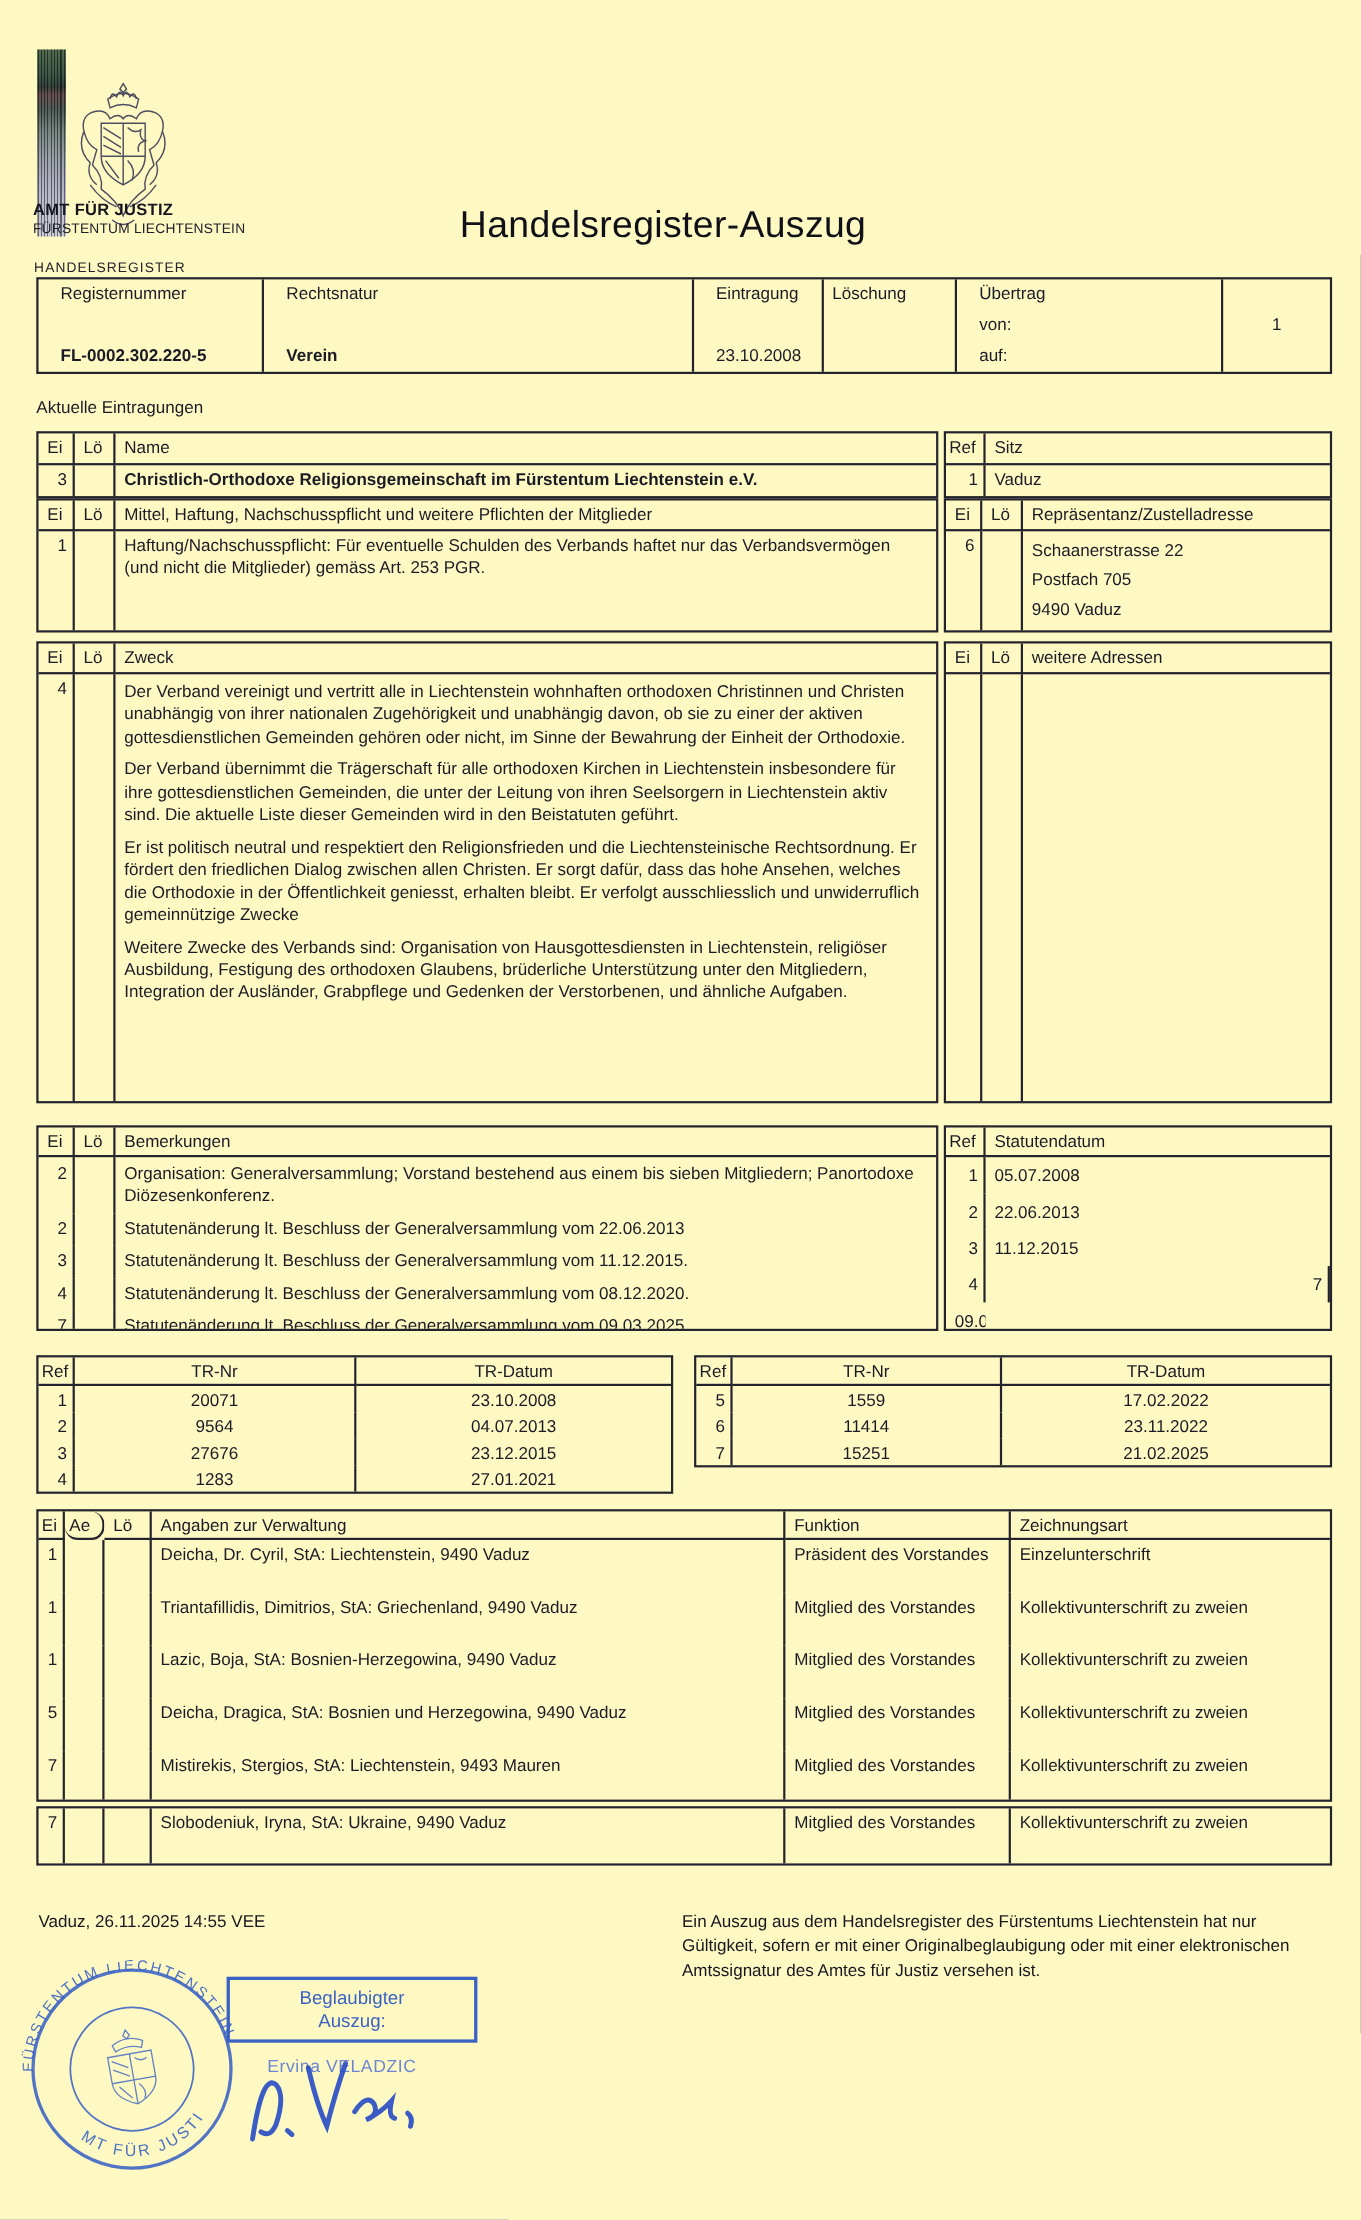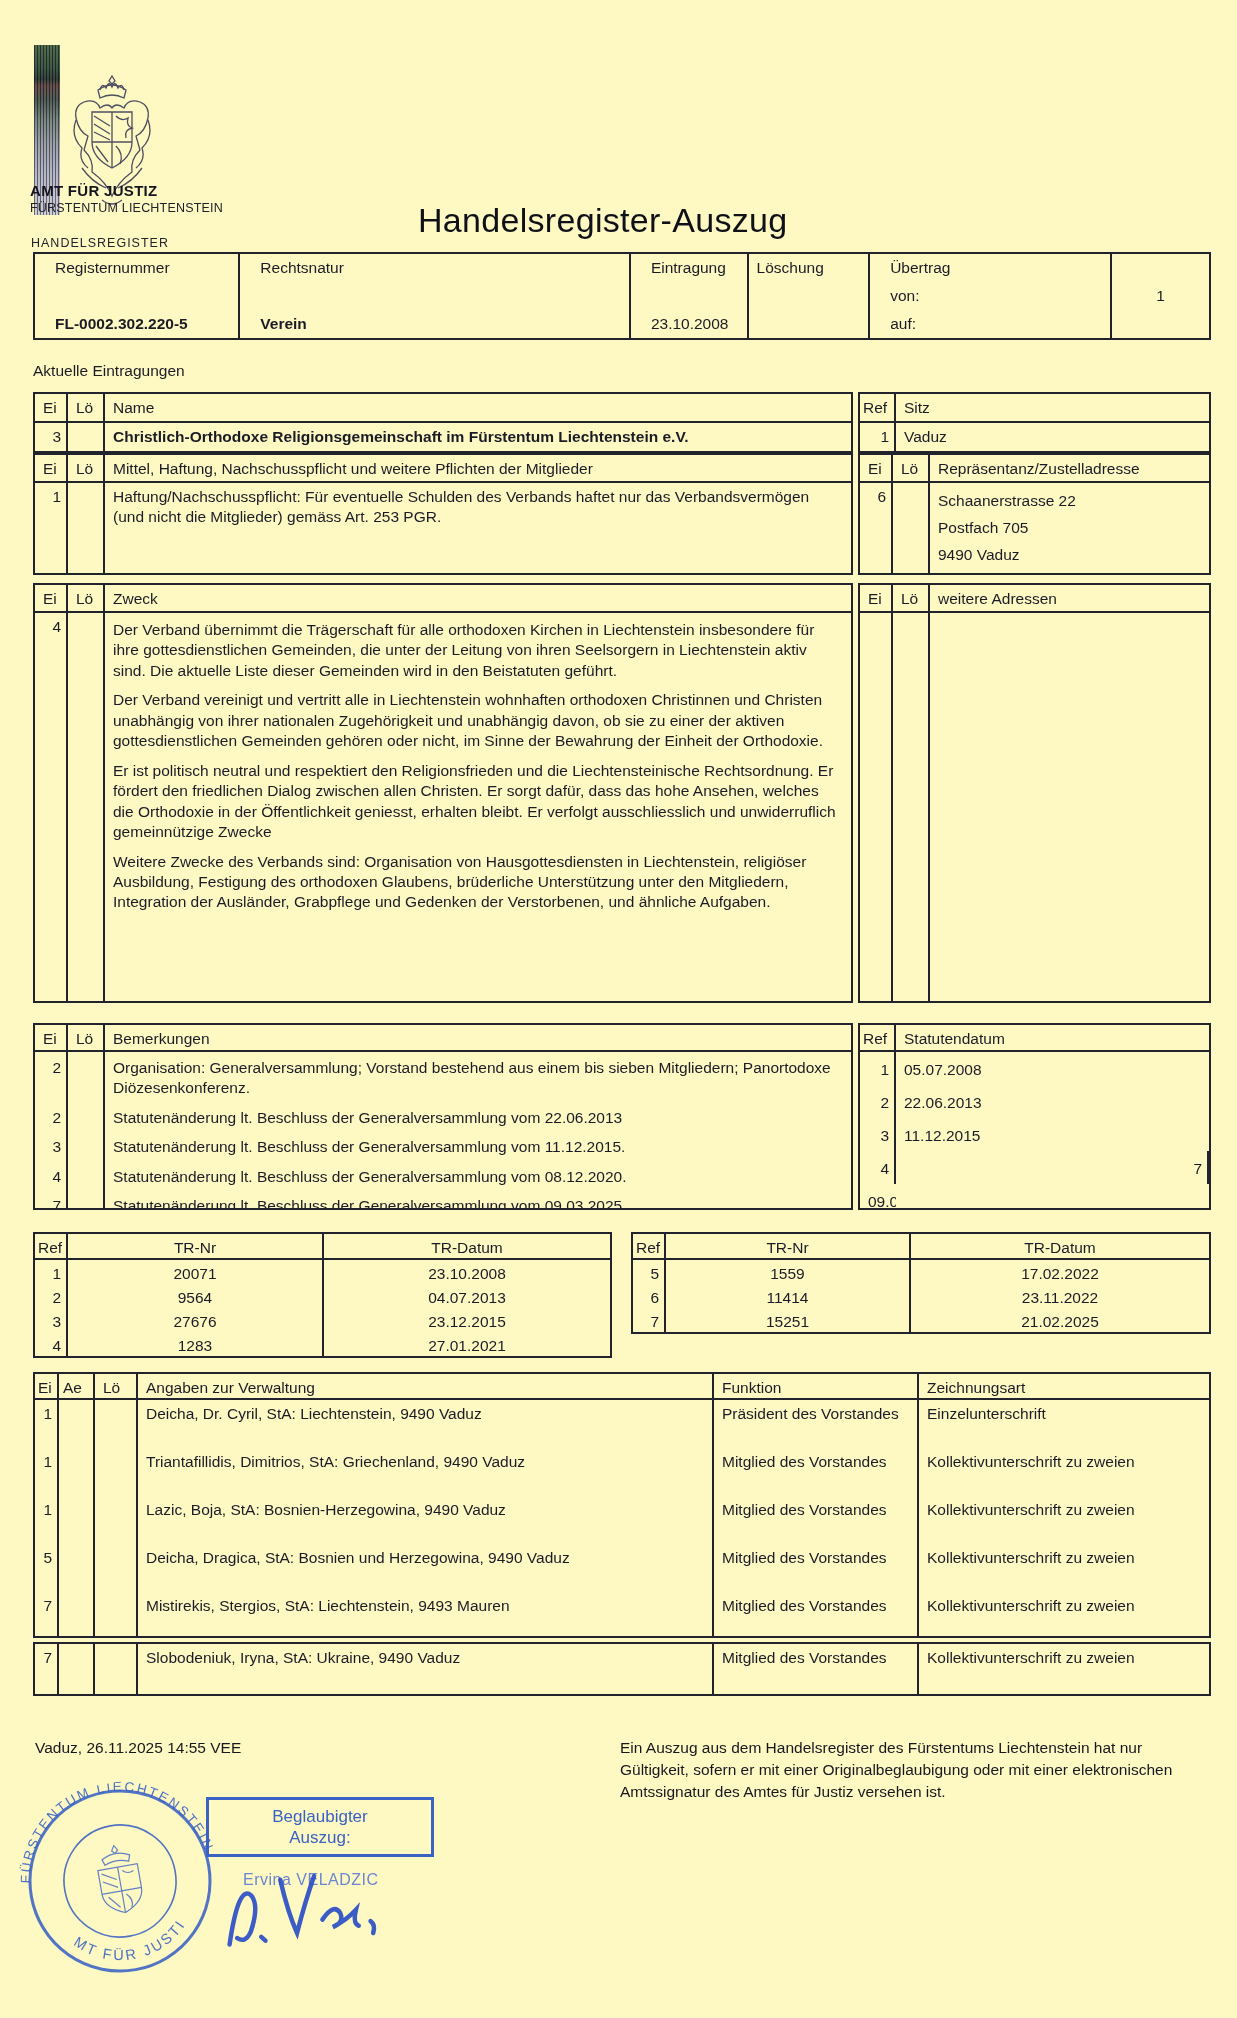--- a/index.html
+++ b/index.html
@@ -72,21 +72,21 @@
       <path d="M34 74 l12 16 M54 74 q8 8 4 18"></path>
       <path d="M14 48 q-6 16 6 28 q-4 12 6 20 M86 48 q6 16 -6 28 q4 12 -6 20"></path>
       <path d="M20 96 q10 14 24 20 M80 96 q-10 14 -24 20"></path>
       <path d="M40 128 q10 8 20 0"></path>
     </g>
   </svg>
 
   <div class="abs agency" style="left:30px;top:182px;">AMT FÜR JUSTIZ</div>
   <div class="abs agency-sub" style="left:30px;top:201px;">FÜRSTENTUM LIECHTENSTEIN</div>
 
-  <div class="abs doc-title" style="left:418px;top:185px;margin-top:16px;">Handelsregister-Auszug</div>
+  <div class="abs doc-title" style="left:418px;top:185px;">Handelsregister-Auszug</div>
 
   <div class="abs reg-label" style="left:31px;top:236px;">HANDELSREGISTER</div>
 
   <div class="box" style="left:33px;top:252px;width:1178px;height:88px;">
     <div class="flexrow">
       <div class="c fcol" style="width:206px">
         <span>Registernummer</span>
         <span class="bold">FL-0002.302.220-5</span>
       </div>
       <div class="c fcol" style="width:392px">
@@ -151,22 +151,22 @@
     </div>
   </div>
 
   <div class="box grid" style="left:33px;top:583px;width:820px;height:420px;grid-template-columns:33px 37px auto;grid-template-rows:28px 1fr;">
     <div class="c hb">Ei</div>
     <div class="c hb">Lö</div>
     <div class="c hb noR">Zweck</div>
     <div class="c num">4</div>
     <div class="c"></div>
     <div class="c noR" style="padding-top:7px;">
+      <p class="para">Der Verband vereinigt und vertritt alle in Liechtenstein wohnhaften orthodoxen Christinnen und Christen unabhängig von ihrer nationalen Zugehörigkeit und unabhängig davon, ob sie zu einer der aktiven gottesdienstlichen Gemeinden gehören oder nicht, im Sinne der Bewahrung der Einheit der Orthodoxie.</p>
       <p class="para">Der Verband übernimmt die Trägerschaft für alle orthodoxen Kirchen in Liechtenstein insbesondere für ihre gottesdienstlichen Gemeinden, die unter der Leitung von ihren Seelsorgern in Liechtenstein aktiv sind. Die aktuelle Liste dieser Gemeinden wird in den Beistatuten geführt.</p>
-      <p class="para">Der Verband vereinigt und vertritt alle in Liechtenstein wohnhaften orthodoxen Christinnen und Christen unabhängig von ihrer nationalen Zugehörigkeit und unabhängig davon, ob sie zu einer der aktiven gottesdienstlichen Gemeinden gehören oder nicht, im Sinne der Bewahrung der Einheit der Orthodoxie.</p>
       <p class="para">Er ist politisch neutral und respektiert den Religionsfrieden und die Liechtensteinische Rechtsordnung. Er fördert den friedlichen Dialog zwischen allen Christen. Er sorgt dafür, dass das hohe Ansehen, welches die Orthodoxie in der Öffentlichkeit geniesst, erhalten bleibt. Er verfolgt ausschliesslich und unwiderruflich gemeinnützige Zwecke</p>
       <p class="para">Weitere Zwecke des Verbands sind: Organisation von Hausgottesdiensten in Liechtenstein, religiöser Ausbildung, Festigung des orthodoxen Glaubens, brüderliche Unterstützung unter den Mitgliedern, Integration der Ausländer, Grabpflege und Gedenken der Verstorbenen, und ähnliche Aufgaben.</p>
     </div>
   </div>
 
   <div class="box grid" style="left:858px;top:583px;width:353px;height:420px;grid-template-columns:33px 37px auto;grid-template-rows:28px 1fr;">
     <div class="c hb">Ei</div>
     <div class="c hb">Lö</div>
     <div class="c hb noR">weitere Adressen</div>
     <div class="c"></div>
@@ -242,21 +242,21 @@
     <div class="c num">6</div>
     <div class="c ctr">11414</div>
     <div class="c ctr noR">23.11.2022</div>
     <div class="c num">7</div>
     <div class="c ctr">15251</div>
     <div class="c ctr noR">21.02.2025</div>
   </div>
 
   <div class="box grid" style="left:33px;top:1372px;width:1178px;height:266px;grid-template-columns:24px 36px 43px 576px 205px auto;grid-template-rows:26px repeat(4,48px) 1fr;">
     <div class="c hb" style="padding-left:3px;padding-right:2px;">Ei</div>
-    <div class="c hb" style="padding-left:4px;">Ae</div>
+    <div class="c hb" style="padding-left:4px;border-radius:12px;">Ae</div>
     <div class="c hb">Lö</div>
     <div class="c hb">Angaben zur Verwaltung</div>
     <div class="c hb">Funktion</div>
     <div class="c hb noR">Zeichnungsart</div>
 
     <div class="c num">1</div>
     <div class="c"></div>
     <div class="c"></div>
     <div class="c">Deicha, Dr. Cyril, StA: Liechtenstein, 9490 Vaduz</div>
     <div class="c">Präsident des Vorstandes</div>

